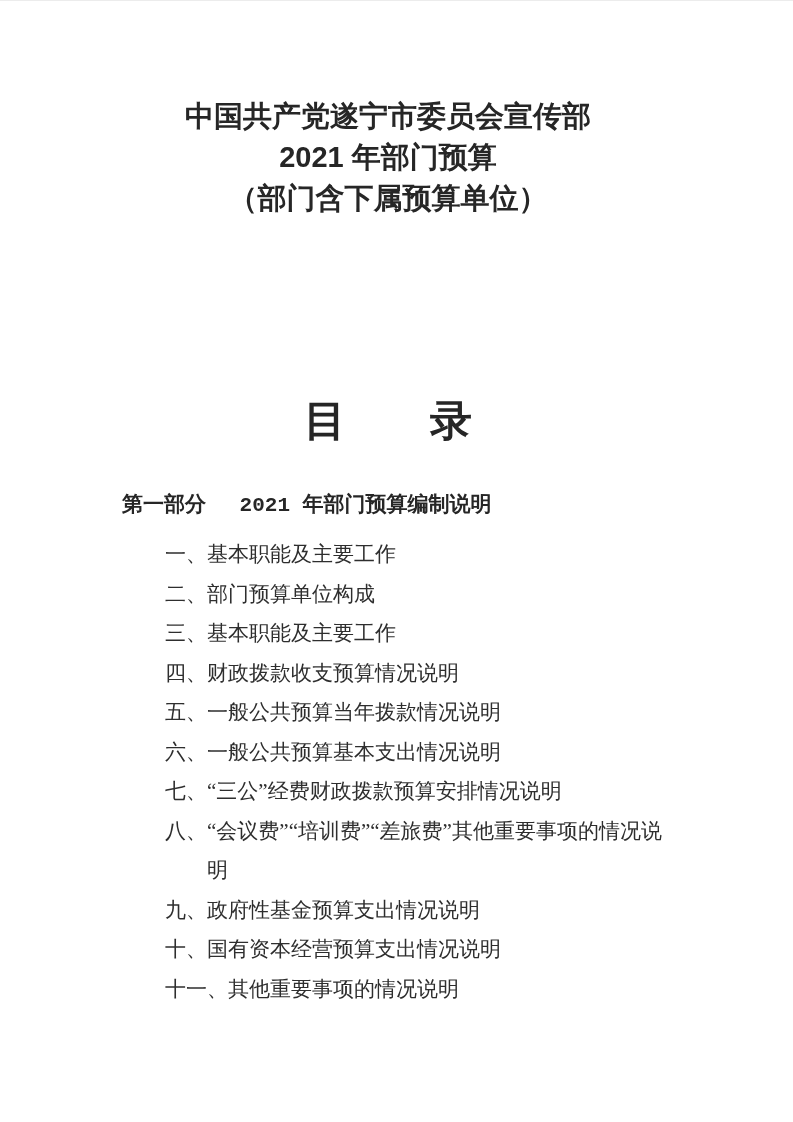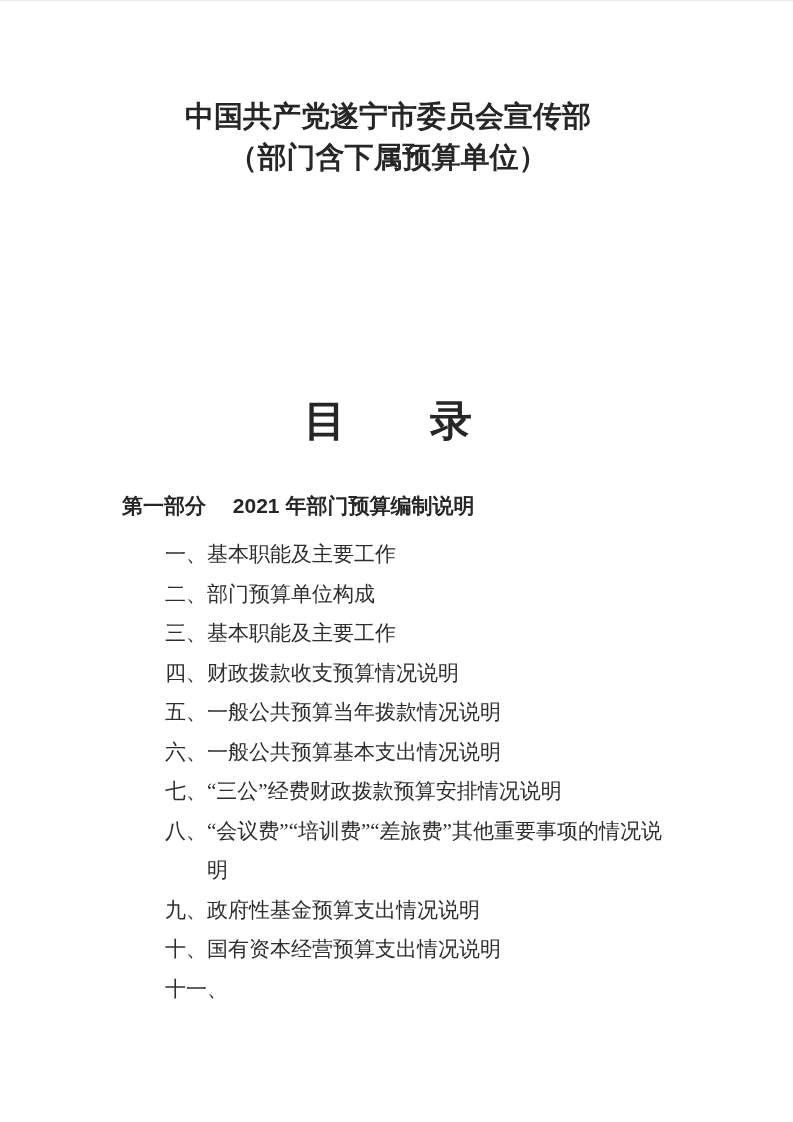--- a/index.html
+++ b/index.html
@@ -39,21 +39,21 @@
     font-weight: 700;
     font-size: 42px;
     line-height: 44px;
     color: #262626;
     white-space: pre;
   }
   .section-heading {
     position: absolute;
     top: 492px;
     left: 122px;
-    font-family: Liberation Sans, sans-serif;
+    font-family: Liberation Mono, monospace;
     font-weight: 700;
     font-size: 21px;
     line-height: 26px;
     color: #262626;
     white-space: pre;
   }
   .toc-list {
     position: absolute;
     top: 534px;
     left: 165px;
@@ -76,20 +76,21 @@
     min-width: 0;
   }
 </style>
 </head>
 <body>
 
 <div class="page">
 
   <div class="doc-title">
     <div>中国共产党遂宁市委员会宣传部</div>
+    <div>2021 年部门预算</div>
     <div>（部门含下属预算单位）</div>
   </div>
 
   <div class="toc-heading">目　　录</div>
 
   <div class="section-heading">第一部分　 2021 年部门预算编制说明</div>
 
   <div class="toc-list">
     <div class="toc-item">
       <span class="marker">一、</span>
@@ -126,16 +127,17 @@
     <div class="toc-item">
       <span class="marker">九、</span>
       <span class="text">政府性基金预算支出情况说明</span>
     </div>
     <div class="toc-item">
       <span class="marker">十、</span>
       <span class="text">国有资本经营预算支出情况说明</span>
     </div>
     <div class="toc-item">
       <span class="marker">十一、</span>
+      <span class="text">其他重要事项的情况说明</span>
     </div>
   </div>
 
 </div>
 
 </body></html>

